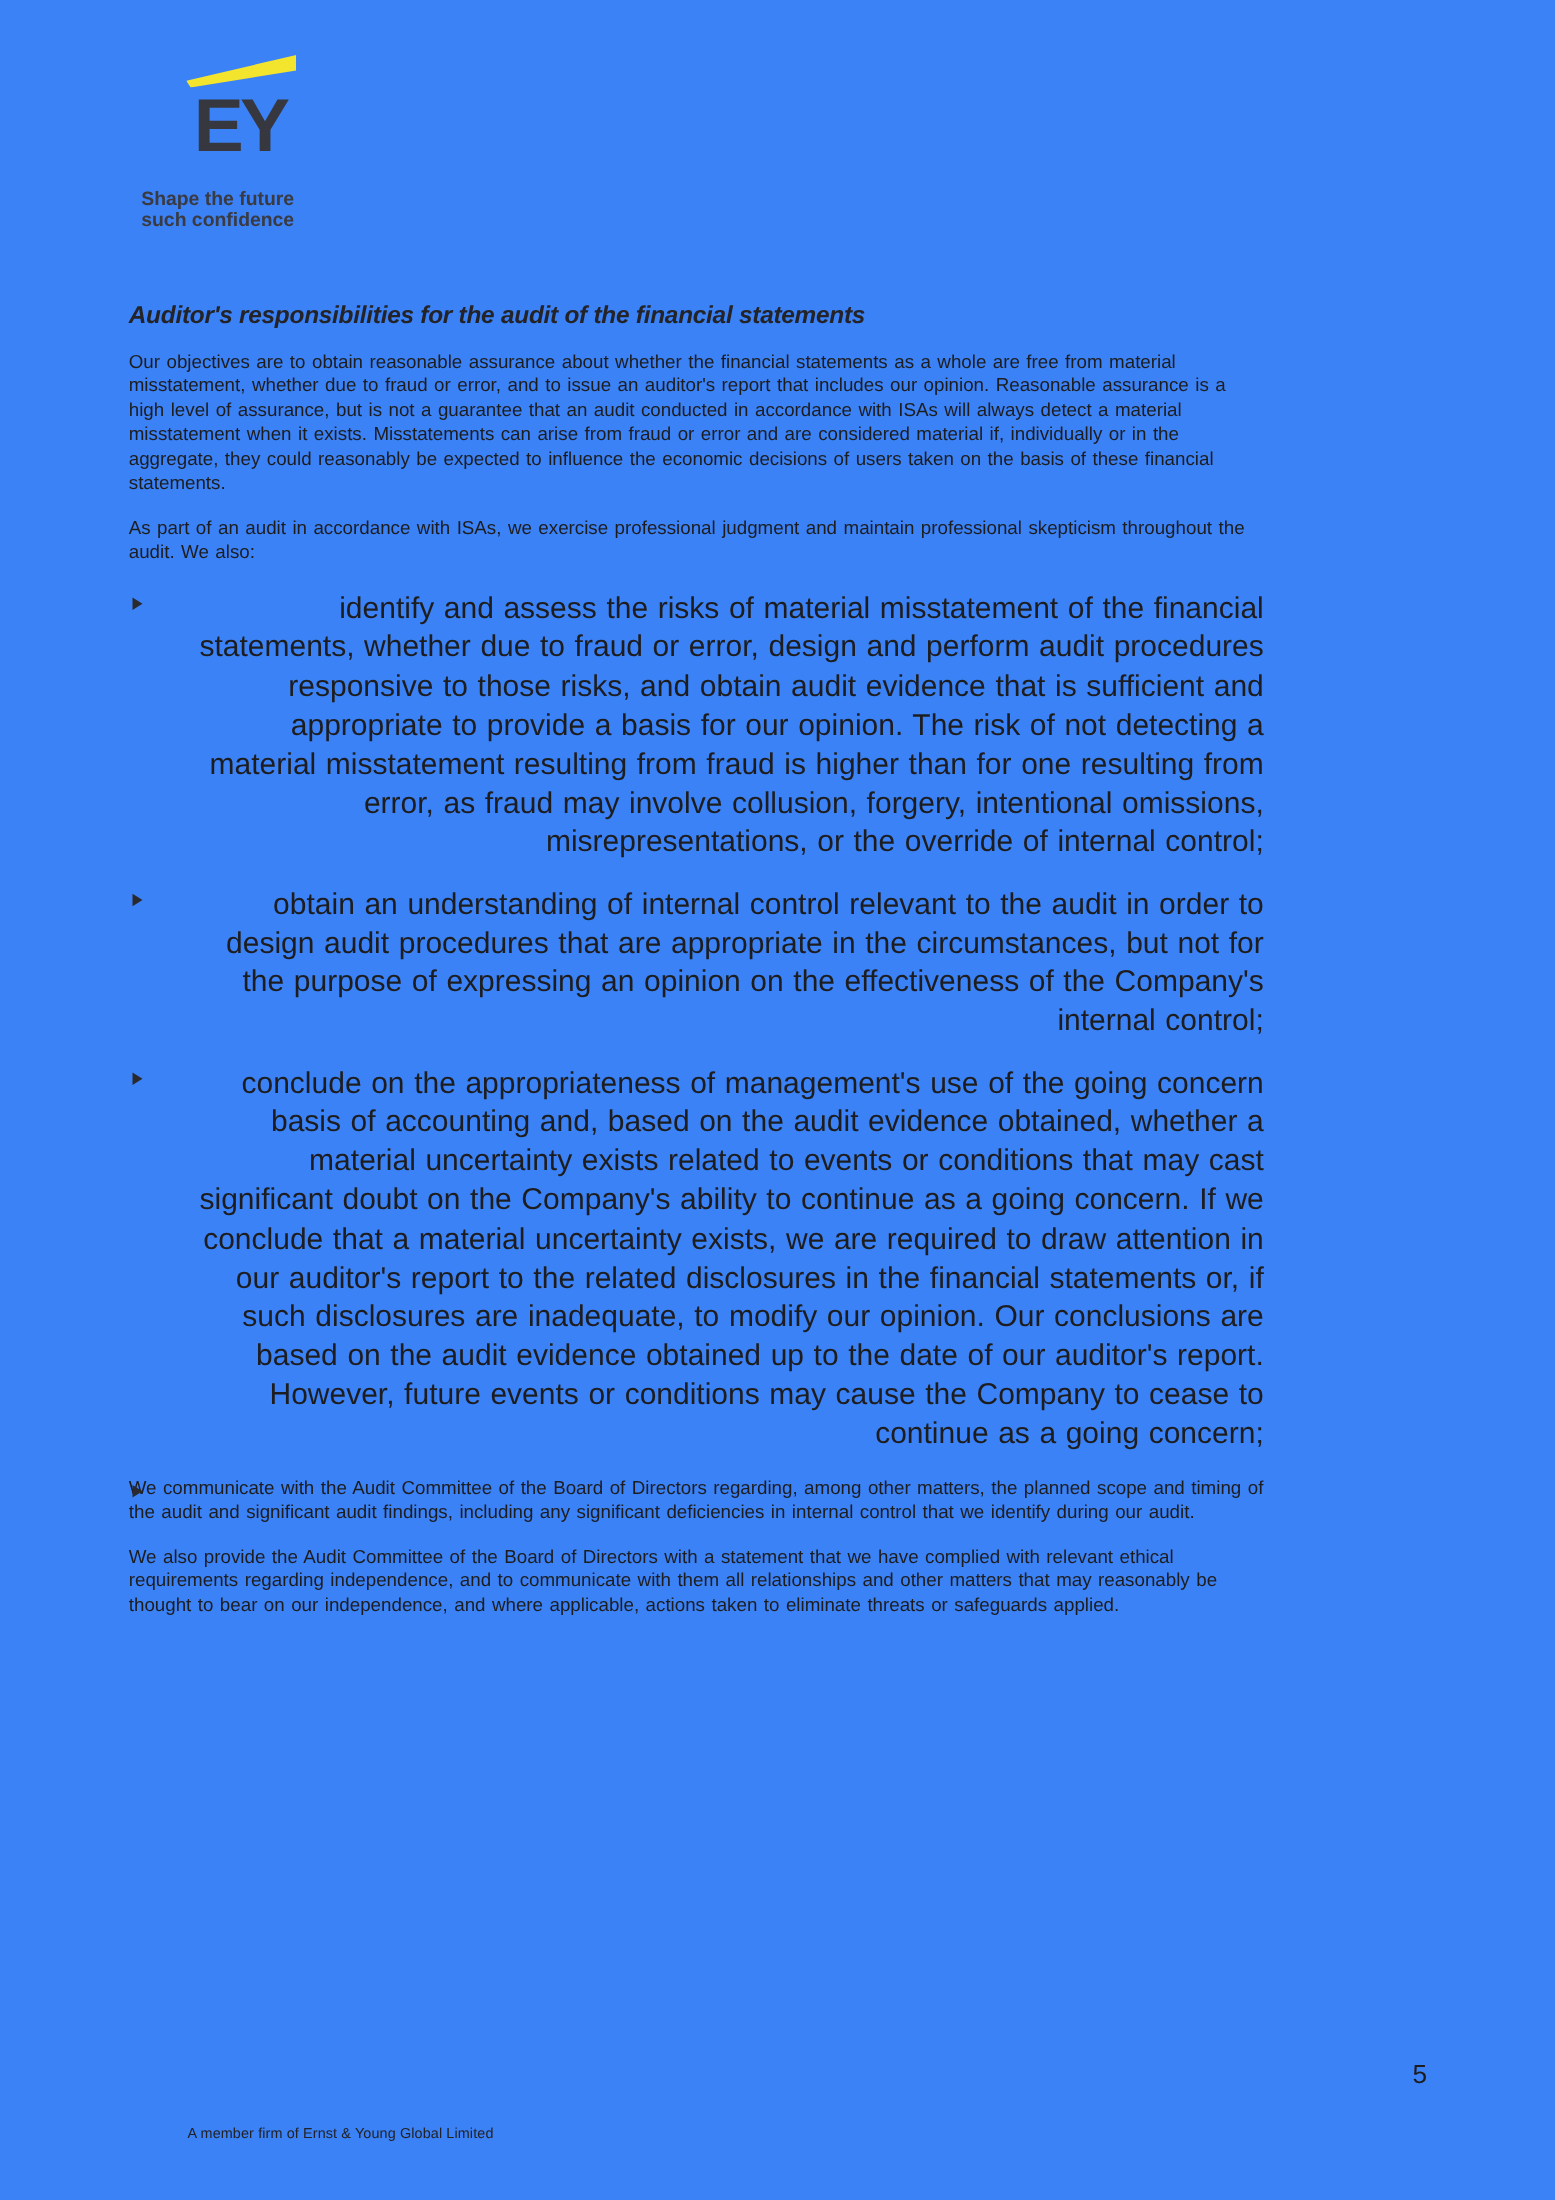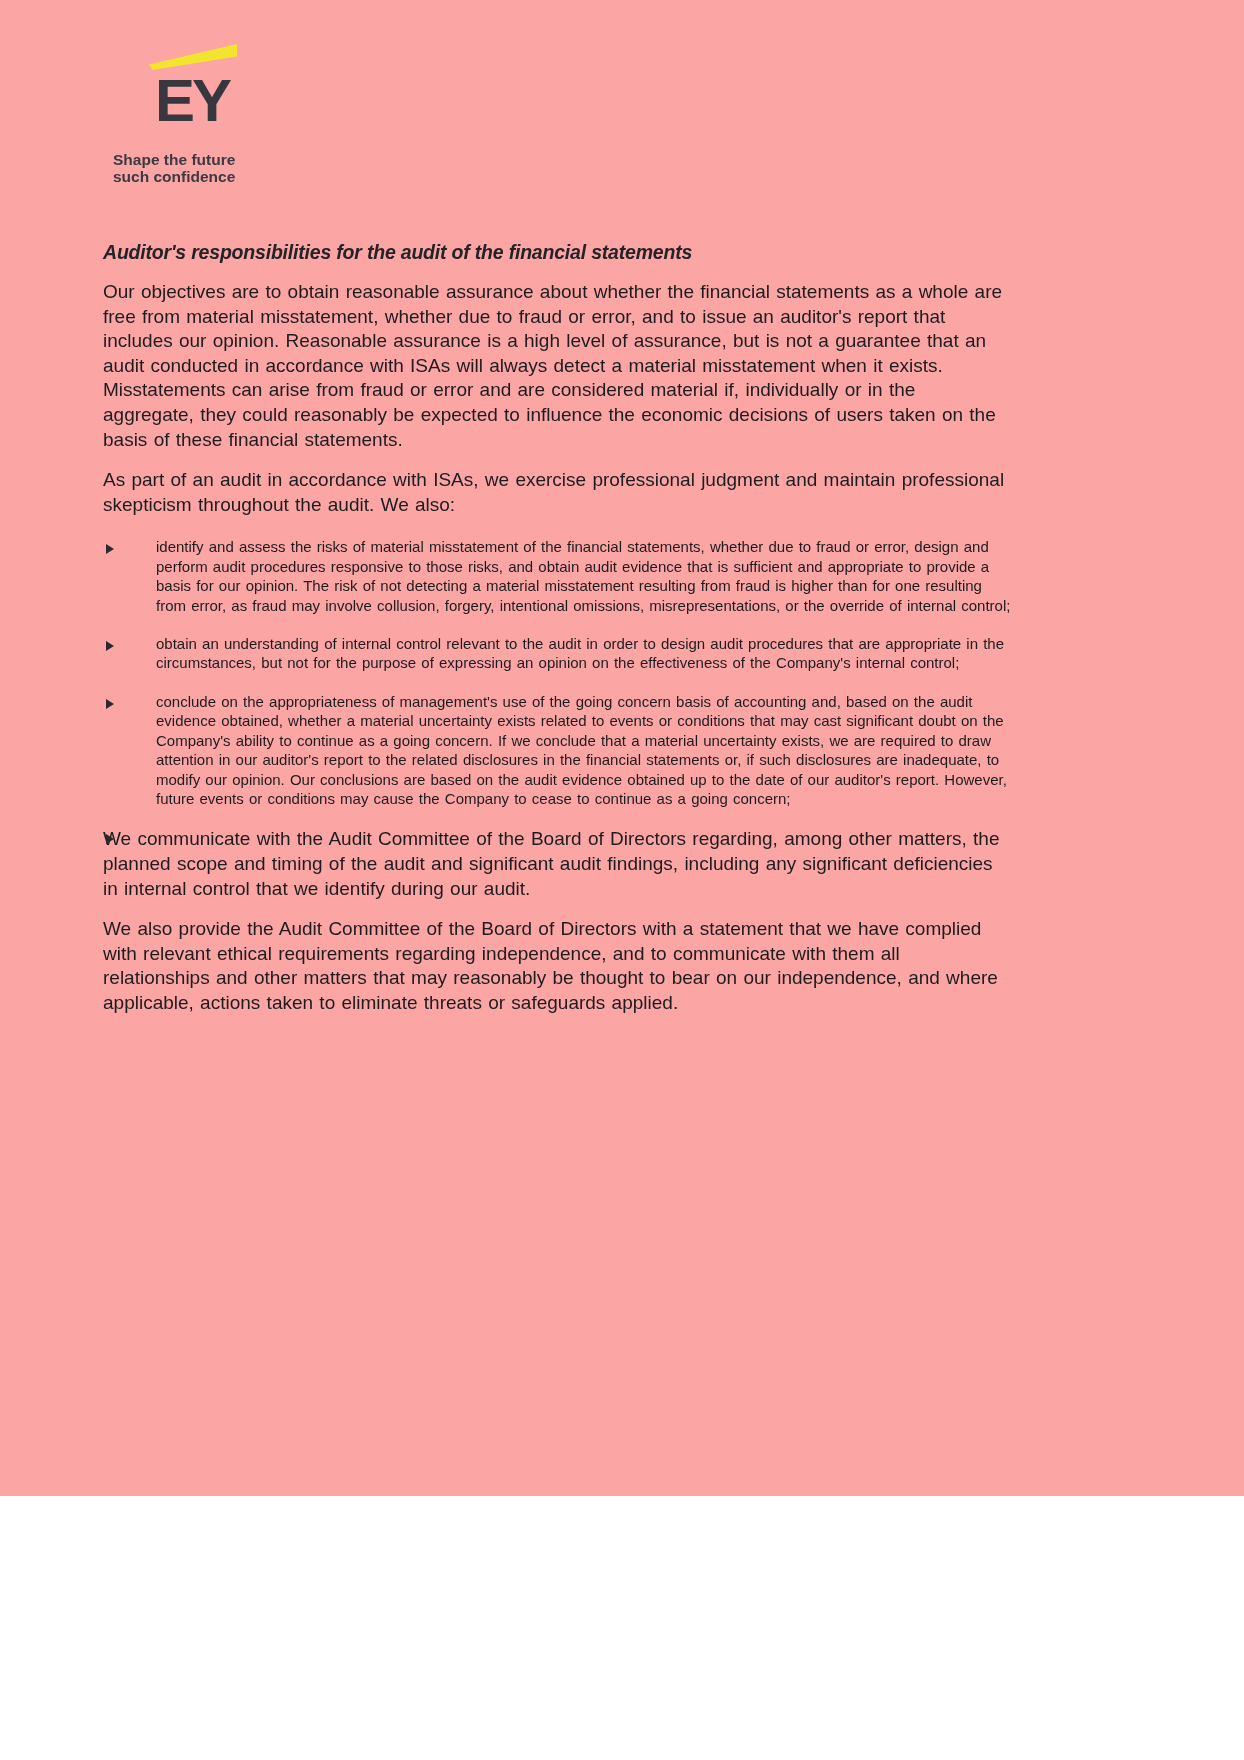--- a/index.html
+++ b/index.html
@@ -4,22 +4,22 @@
 <style>
   * { margin: 0; padding: 0; box-sizing: border-box; }
   html, body { background: #ffffff; }
   body {
     font-family: "Liberation Sans", "DejaVu Sans", sans-serif;
     color: #1d1d1f;
   }
   .page {
     position: relative;
     width: 1244px;
-    height: 1496px;
-    background: #fca5a5;
+    height: 1760px;
+    background: #3b82f6;
     overflow: hidden;
     padding-left: 43px;
   }
 
   
   .logo { position: absolute; left: 113px; top: 44px; width: 200px; }
   .logo-beam {
     margin-left: 36px;
     width: 88px;
     height: 27px;
@@ -52,36 +52,37 @@
   }
   .doc-heading {
     font-size: 19.5px;
     font-weight: bold;
     font-style: italic;
     color: #232328;
     margin-bottom: 14px;
     letter-spacing: -0.2px;
   }
   .para {
-    font-size: 19px;
+    font-size: 15px;
     line-height: 1.295;
     margin-bottom: 13px;
     color: #1d1d1f;
     word-spacing: 1px;
     margin-top: 16px;
   }
   ul.bullet-list { list-style: none; margin: 20px 0 13px 0; }
   ul.bullet-list li {
     position: relative;
     padding-left: 53px;
-    font-size: 15px;
+    font-size: 24px;
     line-height: 1.295;
     margin-bottom: 19px;
     color: #1d1d1f;
     word-spacing: 1px;
+    text-align: right;
   }
   .bullet-marker {
     position: absolute;
     left: 3px;
     top: 7px;
     width: 0; height: 0;
     border-left: 8px solid #2a2a2e;
     border-top: 5px solid transparent;
     border-bottom: 5px solid transparent;
   }

